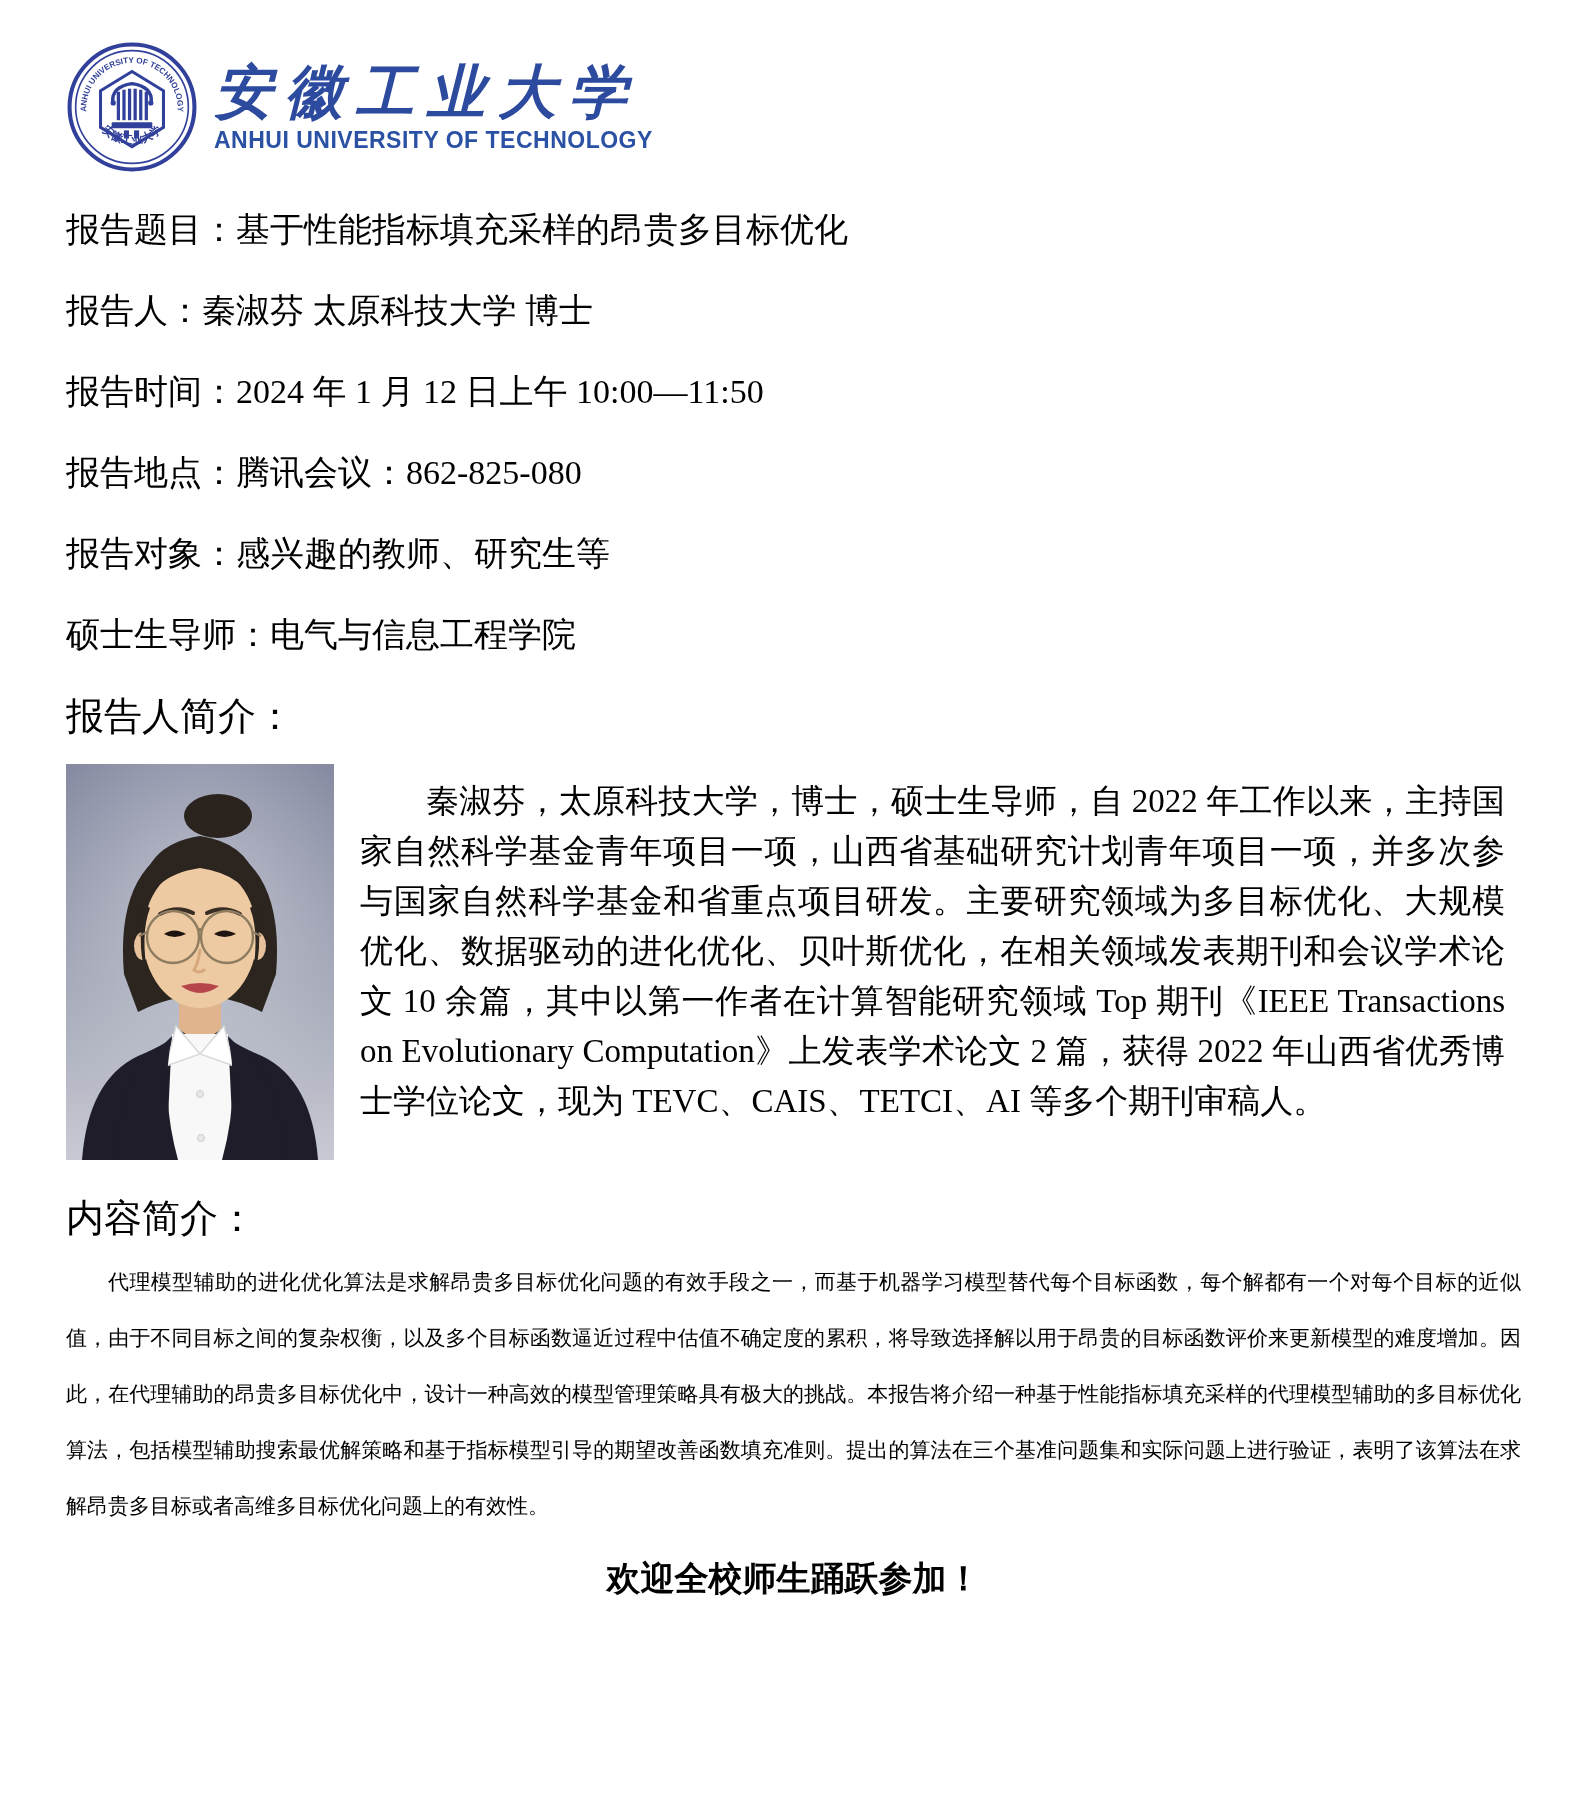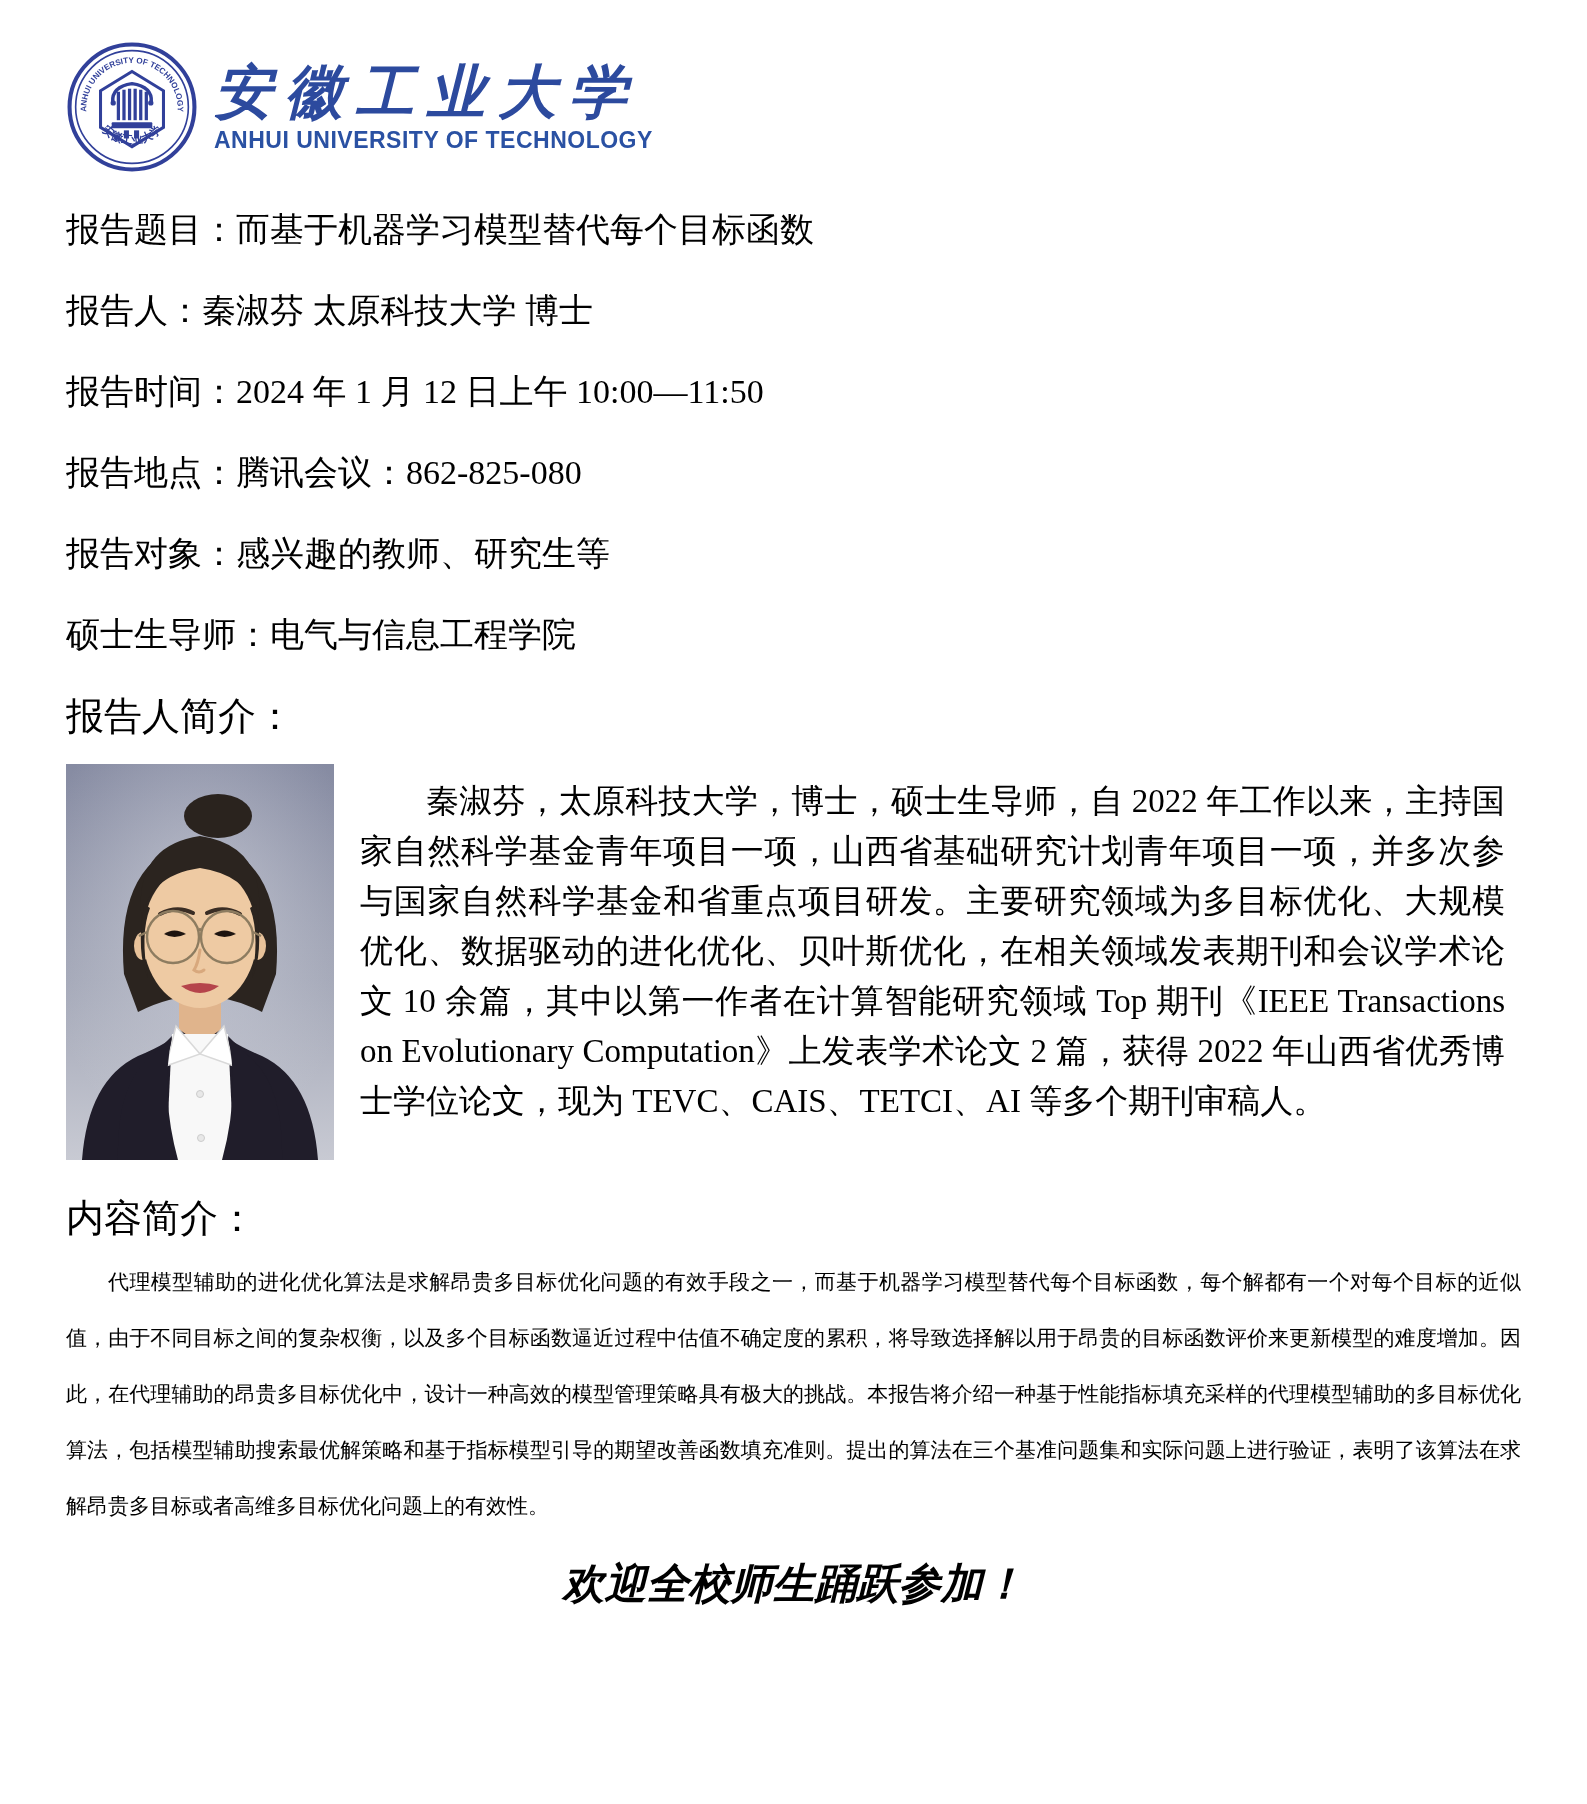--- a/index.html
+++ b/index.html
@@ -88,23 +88,22 @@
     font-size: 21px;
     line-height: 56px;
     text-align: justify;
     text-indent: 2em;
     margin: 14px 0 0 0;
   }
 
   .welcome {
     text-align: center;
     font-weight: bold;
-    font-size: 42px;
+    font-size: 34px;
     margin-top: 22px;
-    font-style: italic;
   }
 
   .seal-blue { fill: #31409a; }
 </style>
 </head>
 <body>
 
 <div class="page">
 
   <div class="logo-row">
@@ -141,21 +140,21 @@
         </g>
       </svg>
     </div>
     <div class="logo-text">
       <div class="logo-cn">安徽工业大学</div>
       <div class="logo-en">ANHUI UNIVERSITY OF TECHNOLOGY</div>
     </div>
   </div>
 
   <div class="info">
-    <div class="info-line">报告题目：而基于机器学习模型替代每个目标函数</div>
+    <div class="info-line">报告题目：基于性能指标填充采样的昂贵多目标优化</div>
     <div class="info-line">报告人：秦淑芬  太原科技大学  博士</div>
     <div class="info-line">报告时间：2024 年 1 月 12 日上午 10:00—11:50</div>
     <div class="info-line">报告地点：腾讯会议：862-825-080</div>
     <div class="info-line">报告对象：感兴趣的教师、研究生等</div>
     <div class="info-line">硕士生导师：电气与信息工程学院</div>
   </div>
 
   <div class="section-label">报告人简介：</div>
 
   <div class="bio-block">

